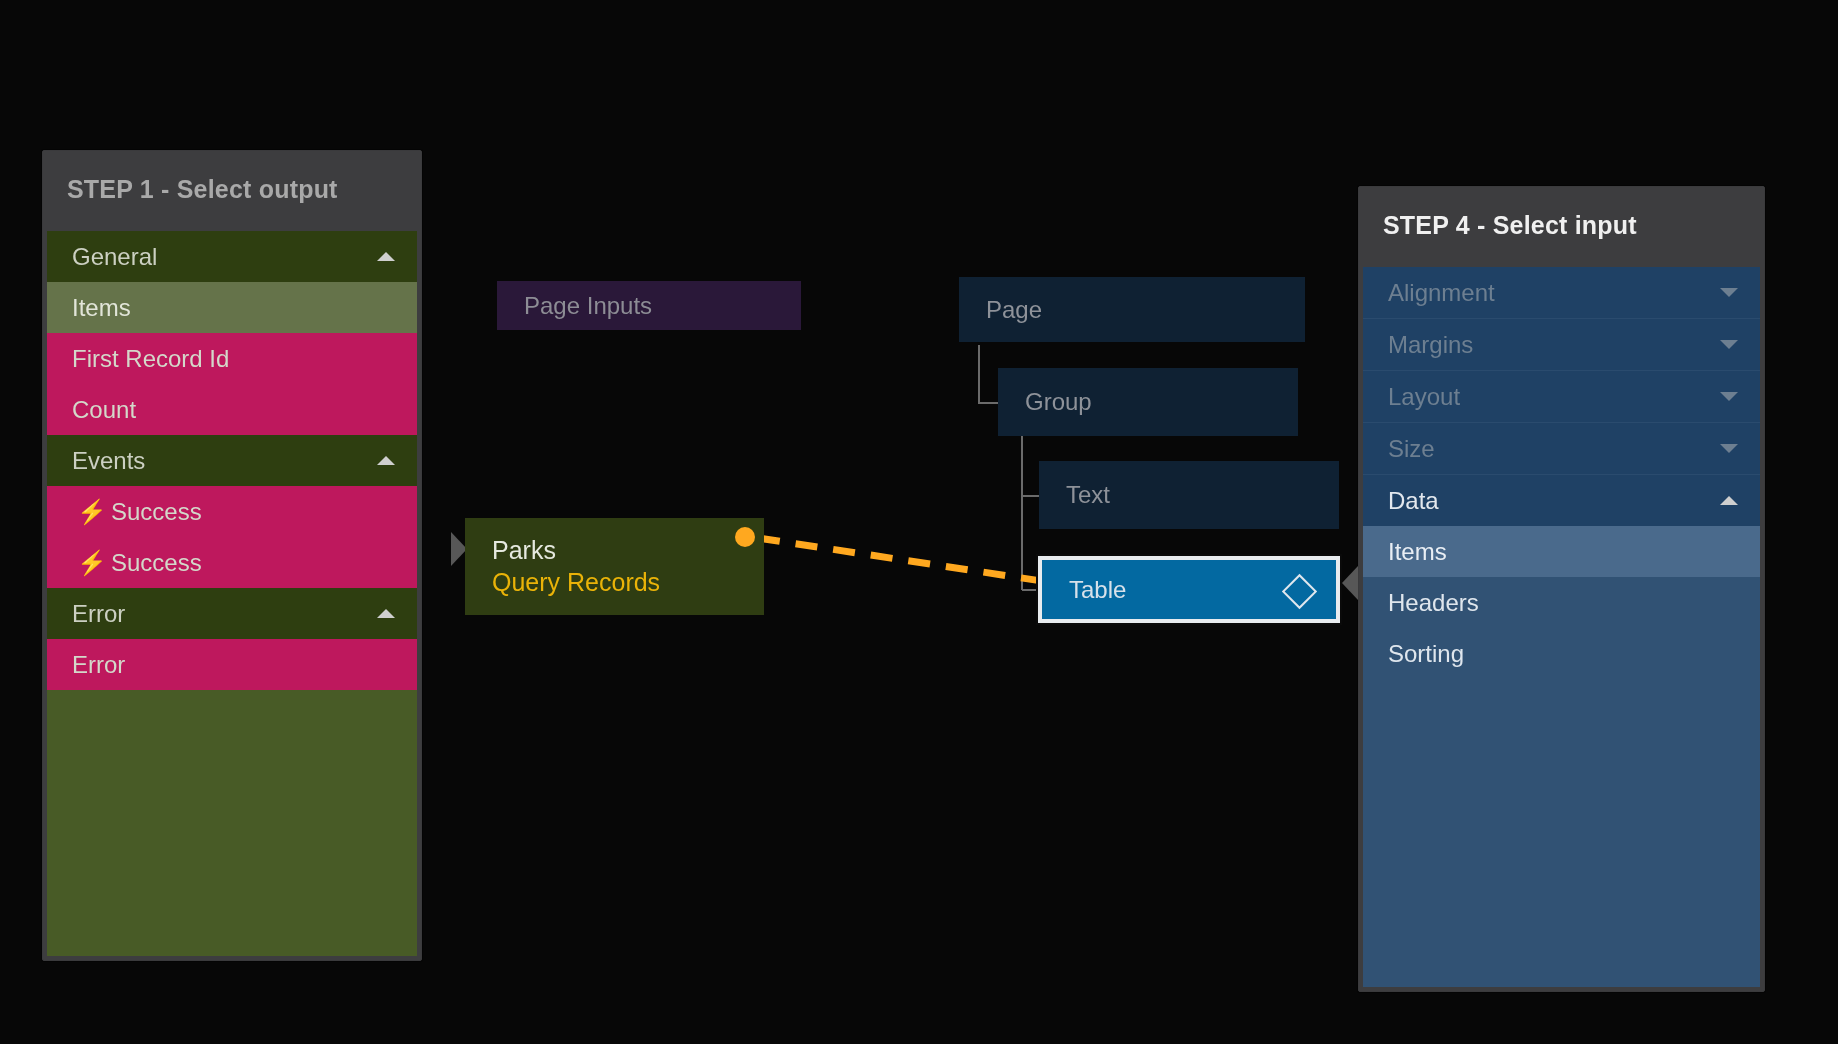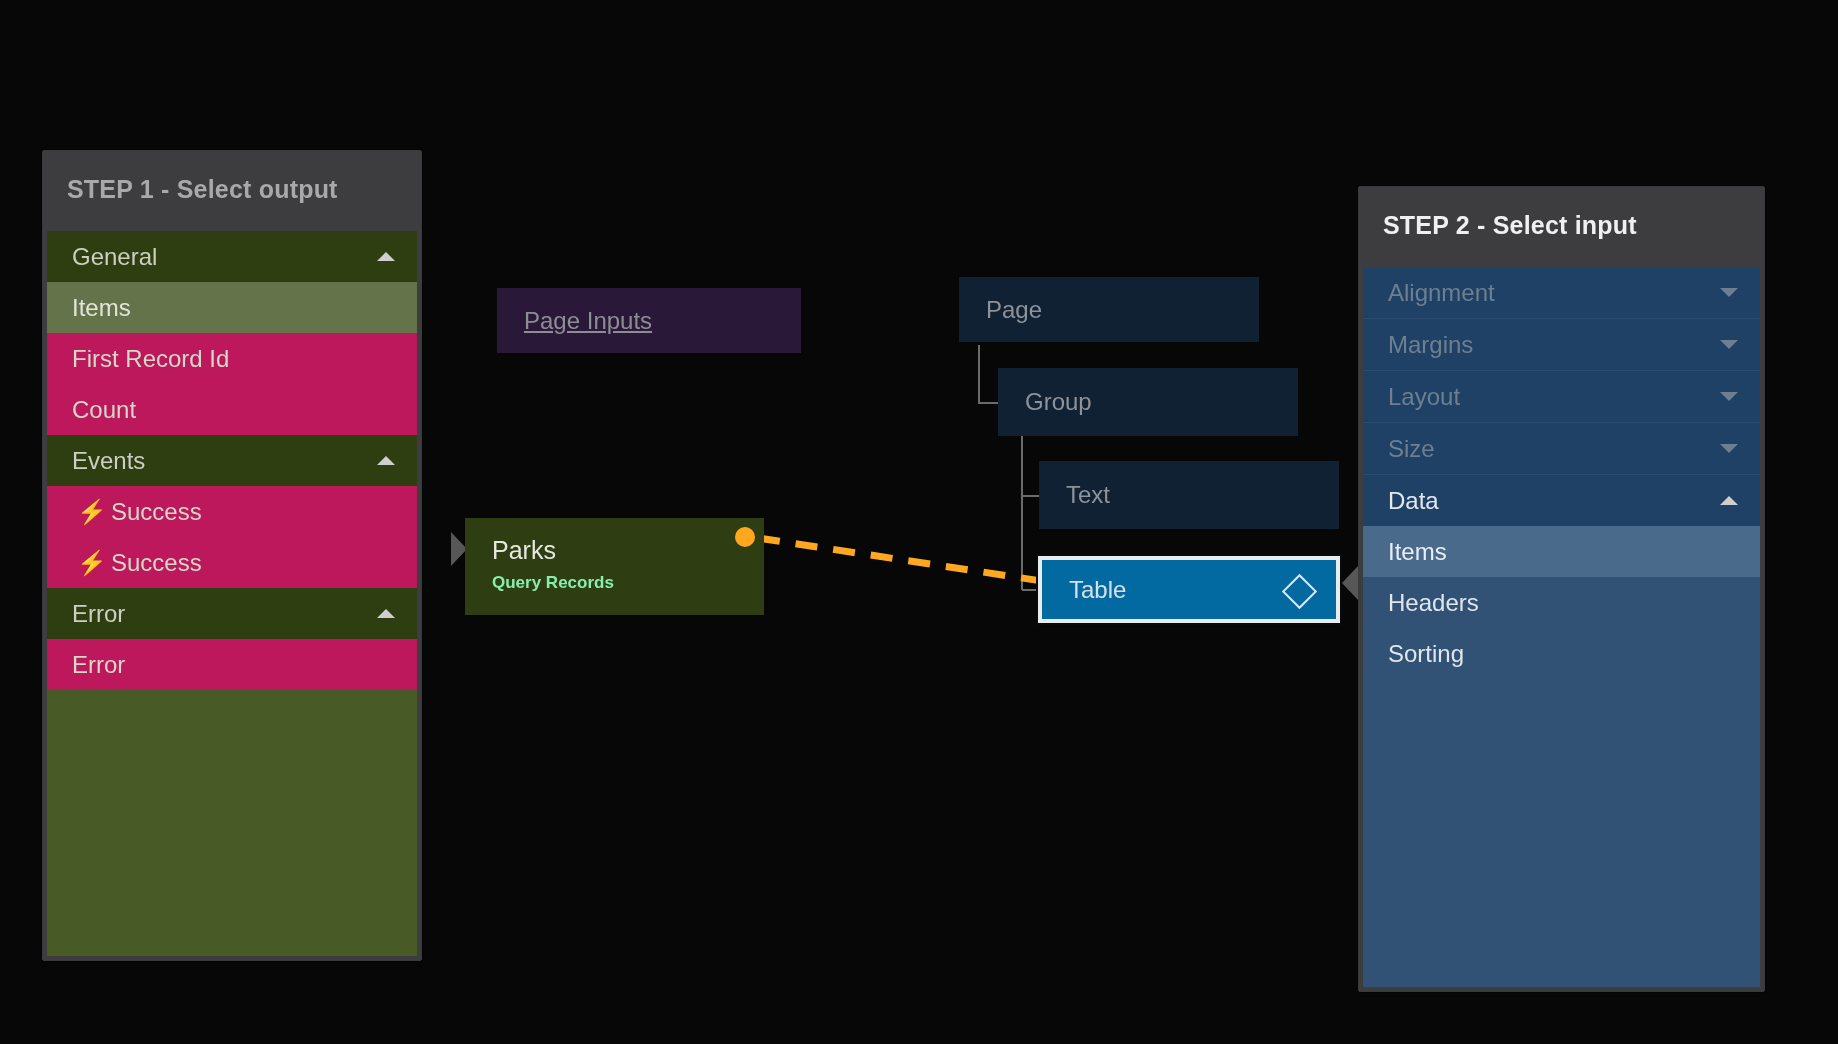--- a/index.html
+++ b/index.html
@@ -108,21 +108,21 @@
     box-sizing: border-box;
     display: flex;
     align-items: center;
     padding-left: 27px;
     font-size: 24px;
   }
   .node-purple { background: #2a1839; color: #8d8d95; }
   .node-navy   { background: #0f2133; color: #8e9299; }
   .node-green  { background: #2f3d12; }
   .node-green .title { color: #e6e9df; font-size: 25px; line-height: 31px; }
-  .node-green .sub   { color: #86efac; font-size: 17px; line-height: 33px; font-weight: bold; }
+  .node-green .sub   { color: #eab308; font-size: 25px; line-height: 33px; }
   .node-sel {
     background: #0369a1;
     color: #d7e1ea;
     border: 4px solid #e8ecef;
     box-shadow: 0 0 0 2px #0a0a0a;
   }
 
   .diamond {
     position: absolute;
     right: 24px;
@@ -220,21 +220,21 @@
         <span>Error</span>
       </div>
 
       <div class="g-fill" style="height:320px;"></div>
     </div>
   </div>
 
   <div class="tri-right" style="left:451px; top:532px;"></div>
 
   <div class="panel" style="left:1358px; top:186px; width:407px; height:806px;">
-    <div class="panel-header right">STEP 2 - Select input</div>
+    <div class="panel-header right">STEP 4 - Select input</div>
     <div class="panel-body">
 
       <div class="row b-section-dim">
         <span>Alignment</span>
         <span class="caret down"></span>
       </div>
       <div class="divider"></div>
 
       <div class="row b-section-dim">
         <span>Margins</span>
@@ -270,25 +270,25 @@
       <div class="row b-item">
         <span>Sorting</span>
       </div>
 
       <div class="b-fill" style="height:330px;"></div>
     </div>
   </div>
 
   <div class="tri-left" style="left:1342px; top:566px;"></div>
 
-  <div class="node node-purple" style="left:497px; top:288px; width:304px; height:65px;text-decoration:underline;">
+  <div class="node node-purple" style="left:497px; top:281px; width:304px; height:49px;">
     <span>Page Inputs</span>
   </div>
 
-  <div class="node node-navy" style="left:959px; top:277px; width:300px; height:65px;">
+  <div class="node node-navy" style="left:959px; top:277px; width:346px; height:65px;">
     <span>Page</span>
   </div>
 
   <div class="node node-navy" style="left:998px; top:368px; width:300px; height:68px;">
     <span>Group</span>
   </div>
 
   <div class="node node-navy" style="left:1039px; top:461px; width:300px; height:68px;">
     <span>Text</span>
   </div>

